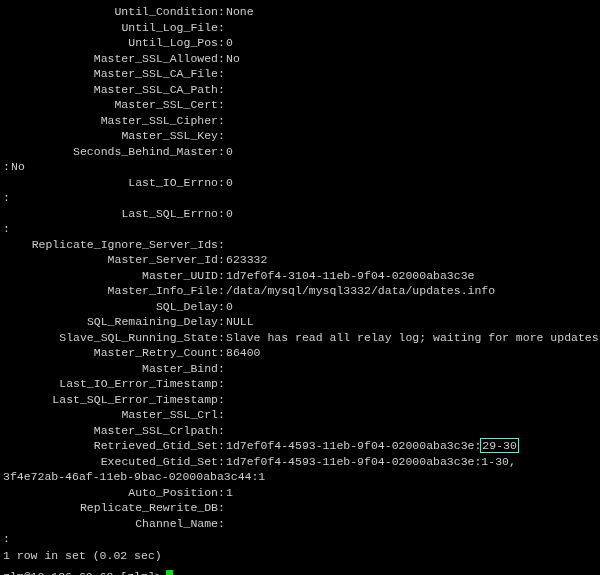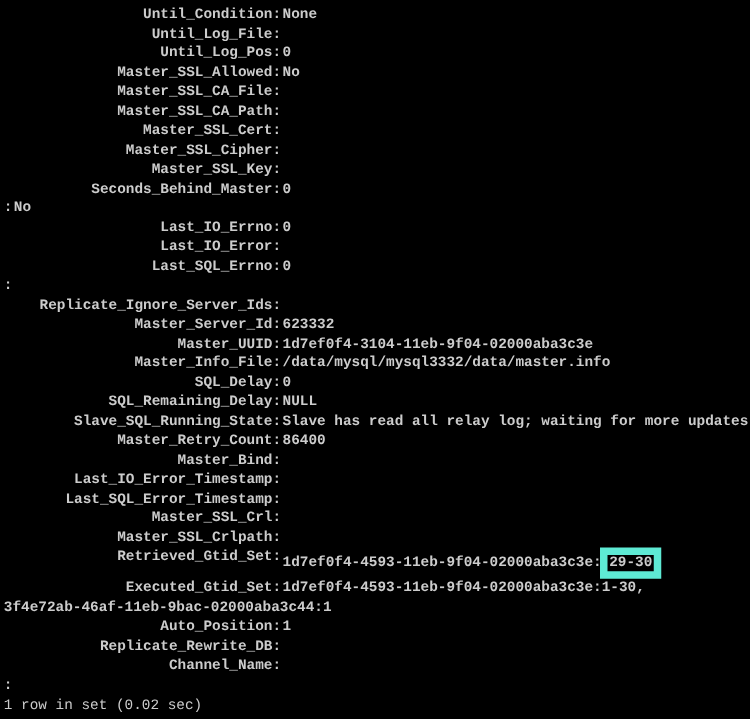--- a/index.html
+++ b/index.html
@@ -10,31 +10,30 @@
     font-size: 11.5px;
     line-height: 15.5px;
     width: 600px;
     height: 575px;
     overflow: hidden;
     padding: 4px 3px;
   }
   .row {
     display: flex;
     white-space: pre;
-    font-weight: bold;
   }
   .label {
     width: 215px;
     text-align: right;
     flex-shrink: 0;
   }
   .sep { width: 8px; flex-shrink: 0; }
   .val { flex: 1; }
   .highlight {
-    border: 6px solid #5eead4;
+    border: 1px solid #5eead4;
     padding: 0 1px;
     margin-left: -1px;
     display: inline-block;
     line-height: 13px;
   }
   .wrapline { padding-left: 0; }
   .footer { margin-top: 1px; }
   .prompt-line { margin-top: 6px; display: flex; align-items: center; }
   .prompt { color: #ccc; }
   .cursor {
@@ -54,27 +53,27 @@
     <div class="row"><span class="label">Until_Log_Pos</span><span class="sep">: </span><span class="val">0</span></div>
     <div class="row"><span class="label">Master_SSL_Allowed</span><span class="sep">: </span><span class="val">No</span></div>
     <div class="row"><span class="label">Master_SSL_CA_File</span><span class="sep">: </span><span class="val"></span></div>
     <div class="row"><span class="label">Master_SSL_CA_Path</span><span class="sep">: </span><span class="val"></span></div>
     <div class="row"><span class="label">Master_SSL_Cert</span><span class="sep">: </span><span class="val"></span></div>
     <div class="row"><span class="label">Master_SSL_Cipher</span><span class="sep">: </span><span class="val"></span></div>
     <div class="row"><span class="label">Master_SSL_Key</span><span class="sep">: </span><span class="val"></span></div>
     <div class="row"><span class="label">Seconds_Behind_Master</span><span class="sep">: </span><span class="val">0</span></div>
     <div class="row"><span class="sep">: </span><span class="val">No</span></div>
     <div class="row"><span class="label">Last_IO_Errno</span><span class="sep">: </span><span class="val">0</span></div>
-    <div class="row"><span class="label">Last_IO_Error</span><span class="sep">: </span><span class="val"></span></div>
+    <div class="row"><span class="sep">: </span><span class="val"></span></div>
     <div class="row"><span class="label">Last_SQL_Errno</span><span class="sep">: </span><span class="val">0</span></div>
     <div class="row"><span class="sep">: </span><span class="val"></span></div>
     <div class="row"><span class="label">Replicate_Ignore_Server_Ids</span><span class="sep">: </span><span class="val"></span></div>
     <div class="row"><span class="label">Master_Server_Id</span><span class="sep">: </span><span class="val">623332</span></div>
     <div class="row"><span class="label">Master_UUID</span><span class="sep">: </span><span class="val">1d7ef0f4-3104-11eb-9f04-02000aba3c3e</span></div>
-    <div class="row"><span class="label">Master_Info_File</span><span class="sep">: </span><span class="val">/data/mysql/mysql3332/data/master.info</span></div>
+    <div class="row"><span class="label">Master_Info_File</span><span class="sep">: </span><span class="val">/data/mysql/mysql3332/data/updates.info</span></div>
     <div class="row"><span class="label">SQL_Delay</span><span class="sep">: </span><span class="val">0</span></div>
     <div class="row"><span class="label">SQL_Remaining_Delay</span><span class="sep">: </span><span class="val">NULL</span></div>
     <div class="row"><span class="label">Slave_SQL_Running_State</span><span class="sep">: </span><span class="val">Slave has read all relay log; waiting for more updates</span></div>
     <div class="row"><span class="label">Master_Retry_Count</span><span class="sep">: </span><span class="val">86400</span></div>
     <div class="row"><span class="label">Master_Bind</span><span class="sep">: </span><span class="val"></span></div>
     <div class="row"><span class="label">Last_IO_Error_Timestamp</span><span class="sep">: </span><span class="val"></span></div>
     <div class="row"><span class="label">Last_SQL_Error_Timestamp</span><span class="sep">: </span><span class="val"></span></div>
     <div class="row"><span class="label">Master_SSL_Crl</span><span class="sep">: </span><span class="val"></span></div>
     <div class="row"><span class="label">Master_SSL_Crlpath</span><span class="sep">: </span><span class="val"></span></div>
   </div>

